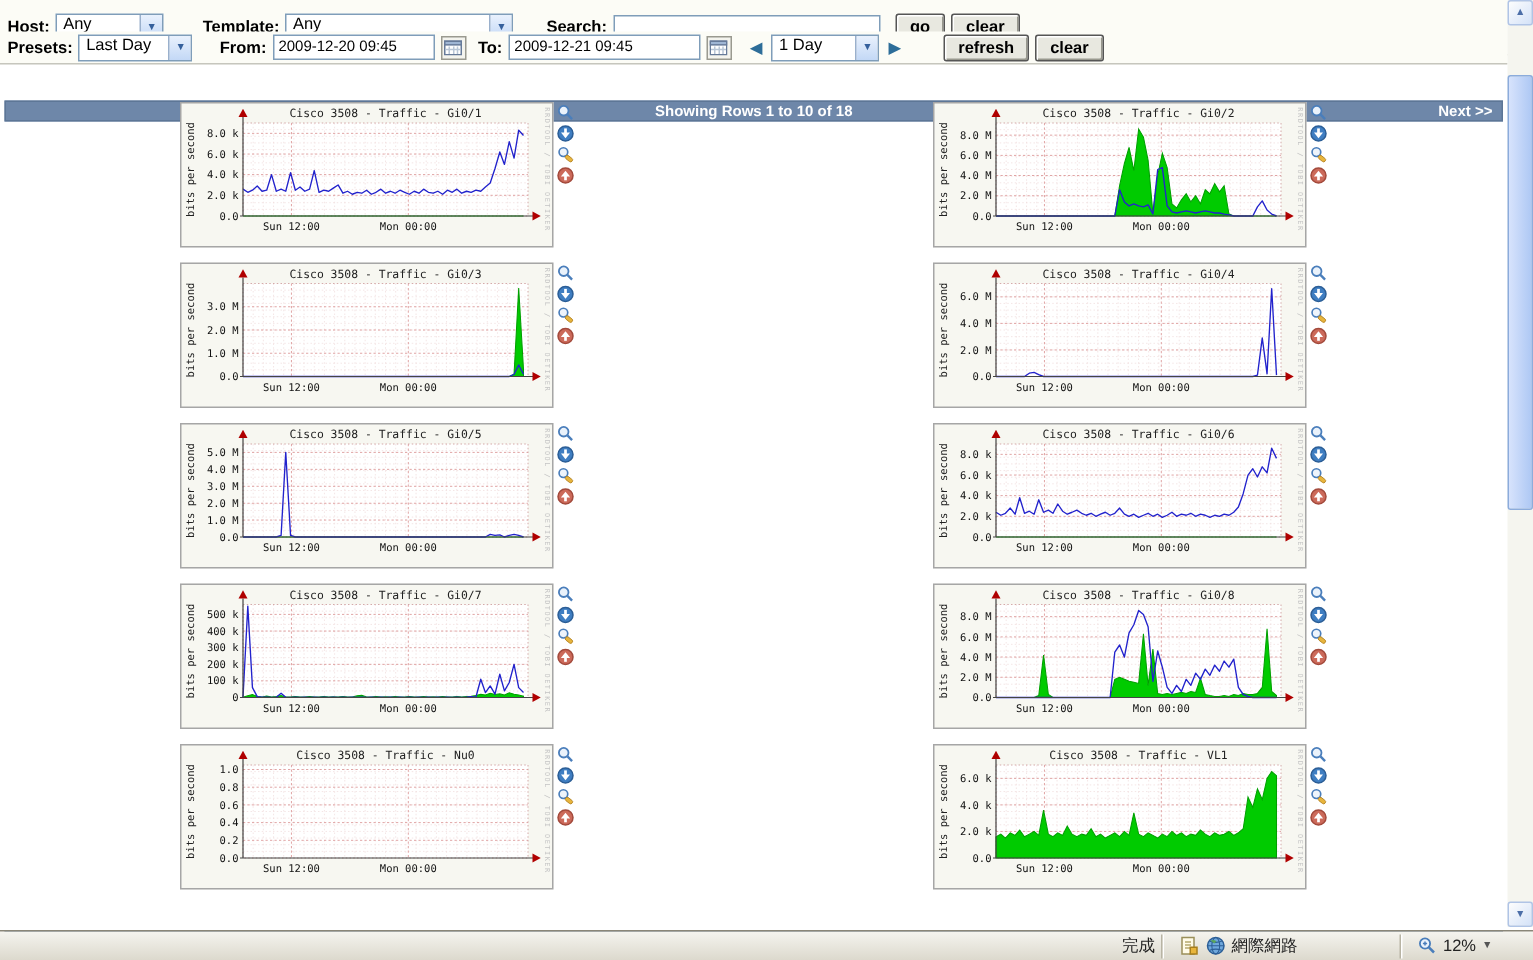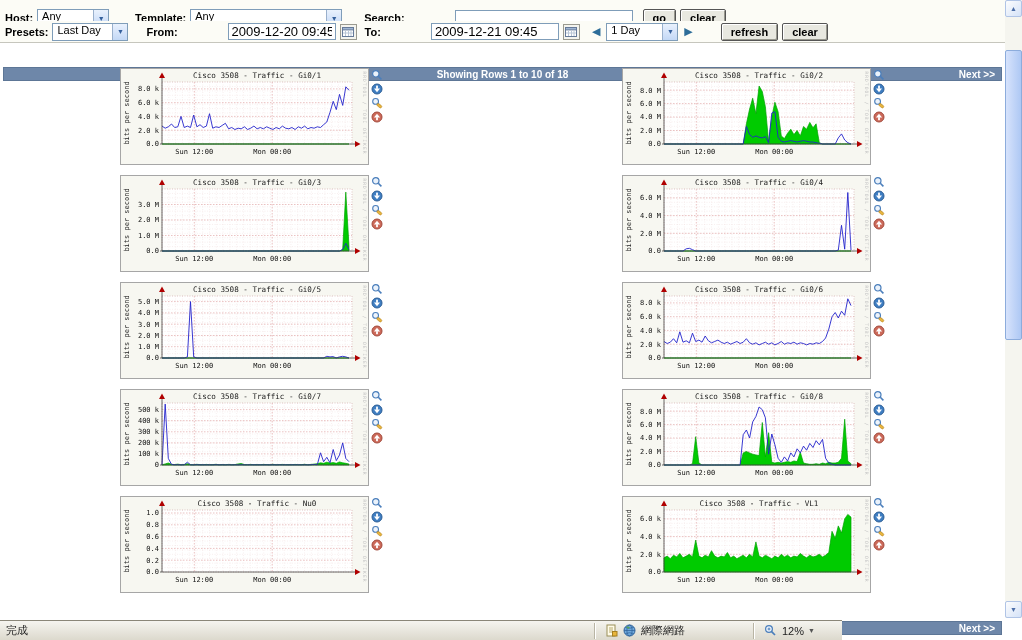--- a/index.html
+++ b/index.html
@@ -13,21 +13,21 @@
   #filter1 { top:0; height:37px; }
   #filter2 { top:21px; height:22px; }
   .flabel { font-weight:bold; color:#000; white-space:nowrap; }
   .sel { display:inline-flex; align-items:flex-start; height:18px; background:#fff;
     border:1px solid #7f9db9; overflow:hidden; }
   .sel .sel-text { padding:0 4px; white-space:nowrap; flex:1; }
   .sel .sel-arrow { width:15px; height:100%; background:linear-gradient(#e9f1fd,#c3d8f6);
     border-left:1px solid #9ab0cc; color:#35609c; font-size:7px; display:flex;
     align-items:center; justify-content:center; }
   .tinput { height:17px; border:1px solid #7f9db9; font-family:"Liberation Sans",sans-serif;
-    font-size:13px; padding:1px 3px; background:#fff;margin-left:46px; }
+    font-size:10px; padding:1px 3px; background:#fff; }
   .btn3d { height:18px; padding:0 9px; font-family:"Liberation Sans",sans-serif;
     font-size:11px; font-weight:bold; color:#000; background:#e8e8e0;
     border:1px solid #555; border-radius:2px; cursor:pointer;
     box-shadow:inset 1px 1px 0 #fff, inset -1px -1px 0 #98988e; }
   .shift-arrow { color:#2d6d99; font-size:11px; cursor:pointer; padding:0 2px; }
   .cal-btn { width:17px; height:16px; background:#f4f4ee; border:1px solid #9a9a90;
     display:inline-flex; align-items:center; justify-content:center; cursor:pointer; }
 
   
   .pagebar { position:absolute; left:3px; width:999px; height:14px; background:#6e87a9;
@@ -41,23 +41,23 @@
   
   #graph-grid { position:absolute; top:66px; left:0; width:1005px; height:535px; }
   .graph-row { display:flex; height:107px; }
   .graph-cell { width:50%; display:flex; justify-content:center; align-items:flex-start;
     padding-top:2px; }
   .graph-box { width:249px; height:97px; background:#f7f7f1; border:1px solid #a6a6a6; }
   .icon-col { display:flex; flex-direction:column; gap:2px; margin-left:2px; padding-top:1px; }
   .gicon { width:12px; height:12px; cursor:pointer; line-height:0; }
 
   
-  #statusbar { position:absolute; left:0; top:620px; width:842px; height:20px;
+  #statusbar { position:absolute; left:0; top:620px; width:1022px; height:20px;
     background:linear-gradient(#f5f4ef,#dcd9cd); border-top:1px solid #8a8678;
-    display:flex; align-items:center; font-size:11px; color:#222; }
+    display:flex; align-items:center; font-size:11px; color:#222;text-align:right; }
   #status-left { padding-left:6px; flex:1; }
   .sb-sep { width:1px; height:16px; background:#b8b4a4; box-shadow:1px 0 0 #fff; margin:0 4px; }
   .sb-group { display:flex; align-items:center; gap:4px; padding:0 6px; }
   .sb-ico { width:14px; height:14px; line-height:0; }
 
   
   #scrollbar { position:absolute; right:0; top:0; width:17px; height:618px; background:#f5f5ef; }
   .sb-btn { position:absolute; left:0; width:17px; height:17px;
     background:linear-gradient(135deg,#fdfdfd,#d4e2f8); border:1px solid #b0c4e6;
     border-radius:2px; color:#4c6ea8; font-size:7px; display:flex; align-items:center;

